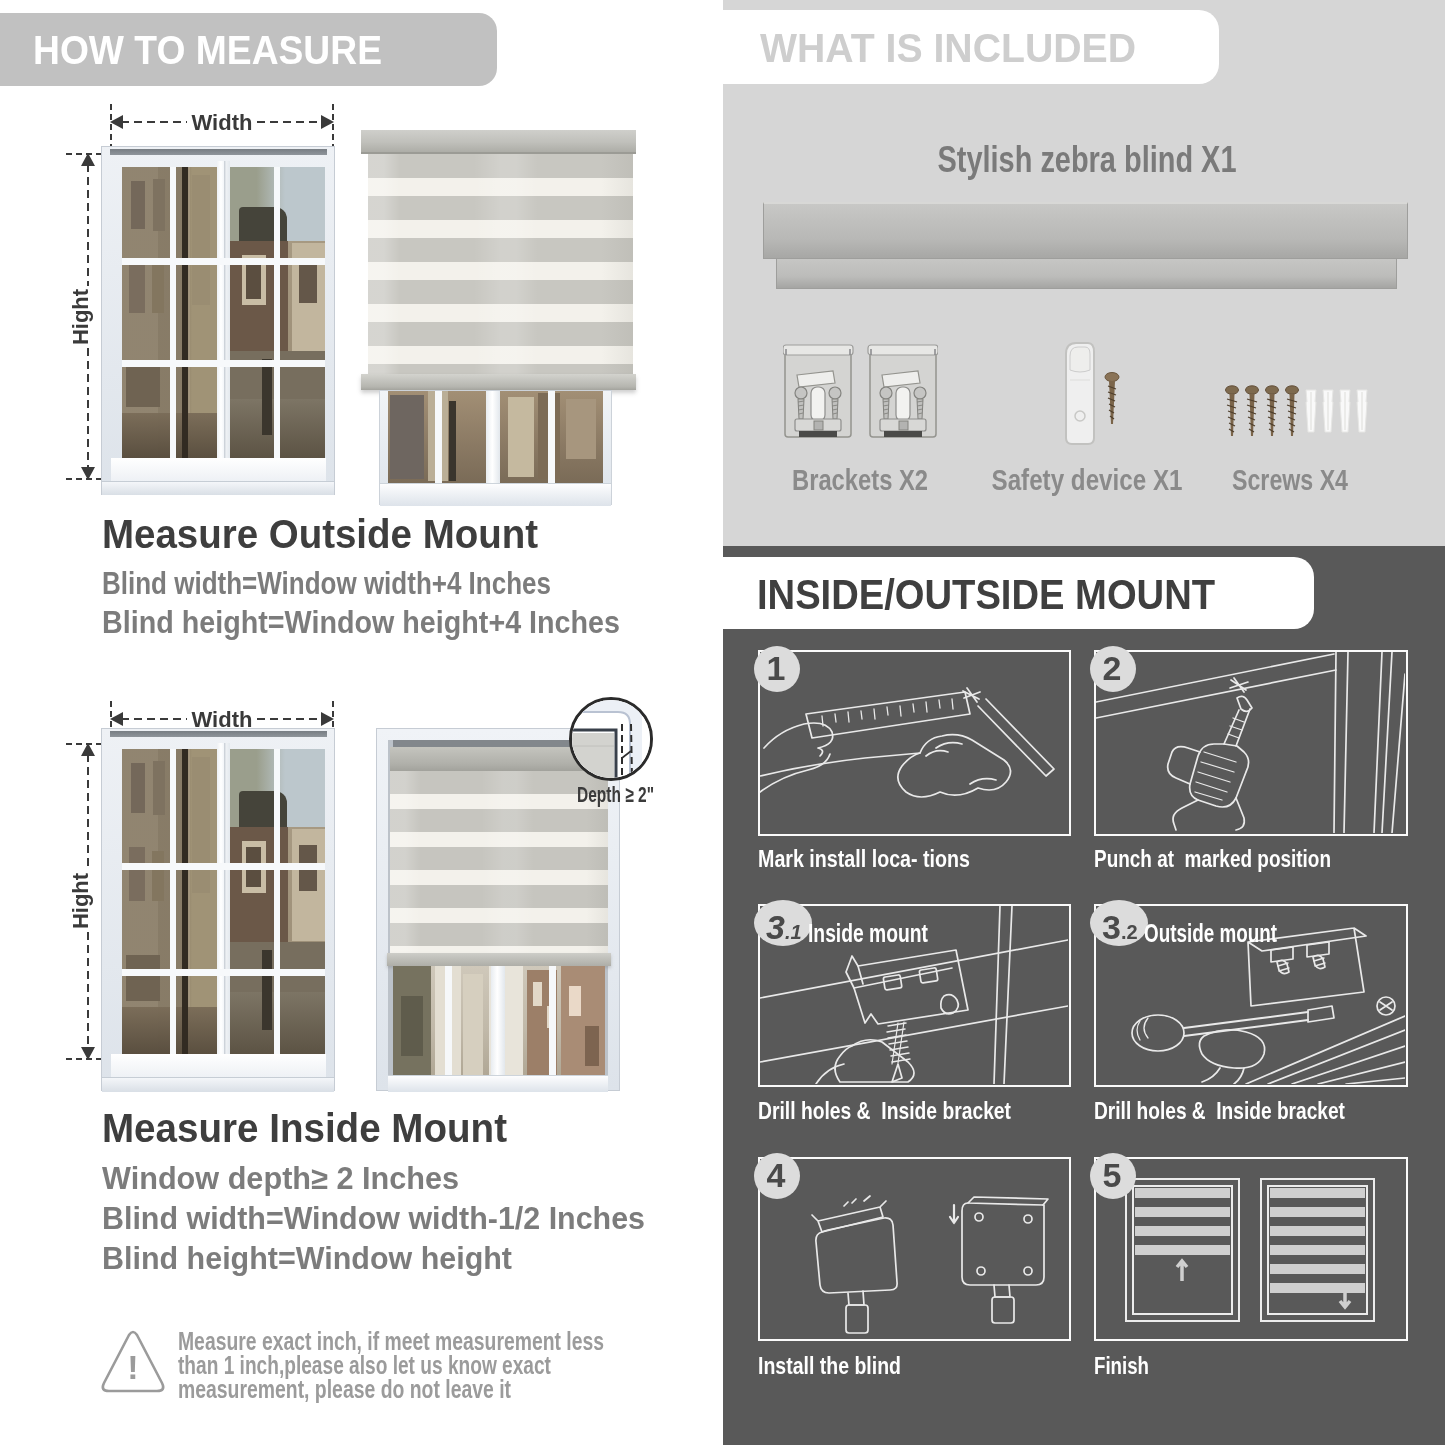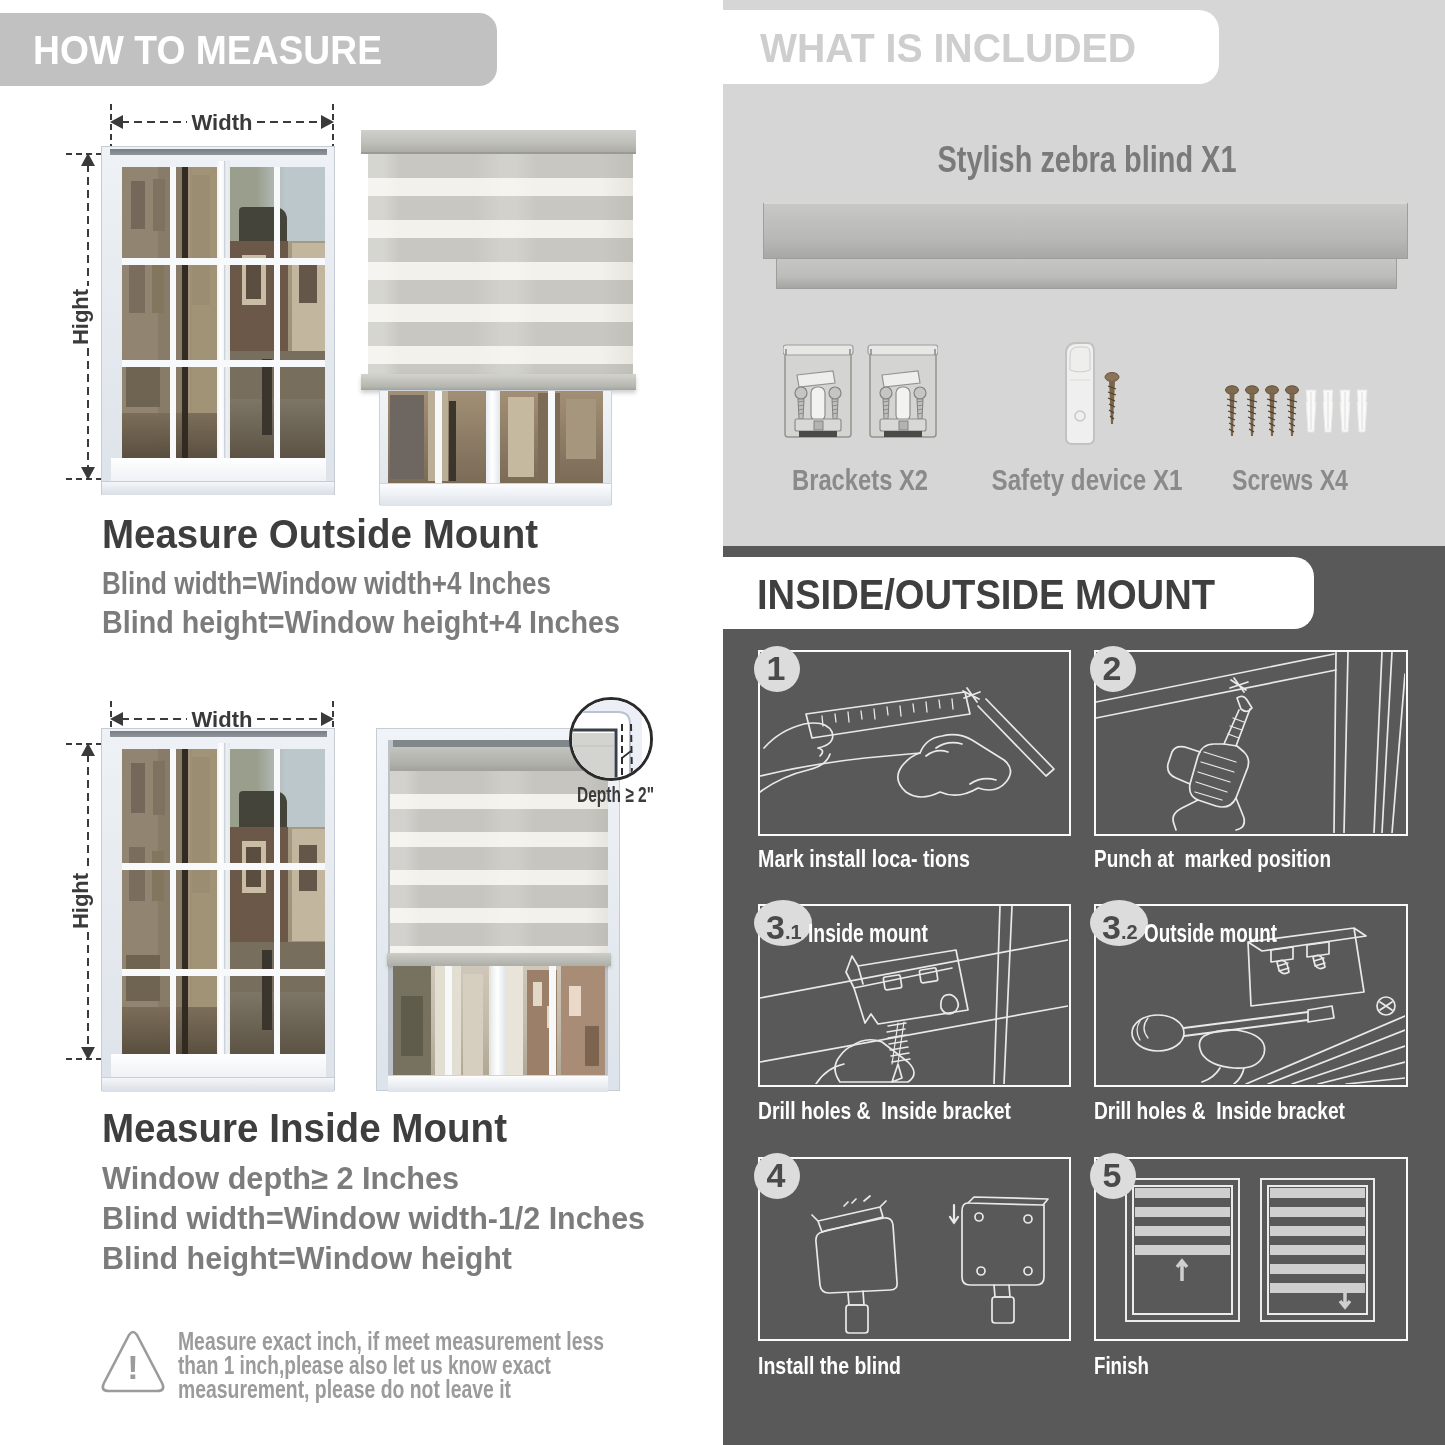--- a/index.html
+++ b/index.html
@@ -369,21 +369,21 @@
       <rect x="160" y="63" width="17" height="13" rx="2" transform="rotate(-9 168 69)"></rect>
       <path d="M184 90 Q192 86 197 94 Q201 102 193 107 Q185 110 181 102 Q180 94 184 90 Z"></path>
       <path d="M128 120 L146 117 M127 126 L145 123 M128 132 L146 129 M129 138 L147 135 M130 144 L148 141 M131 150 L149 147 M132 156 L150 153" stroke-width="1.5"></path>
       <path d="M138 117 L132 158 M144 116 L138 157" stroke-width="1.2"></path>
       <path d="M138 158 L132 176 L142 172 Z"></path>
       <path d="M92 140 Q106 130 122 136 L148 156 Q160 168 148 176 L80 176 Q70 162 80 150 Q86 142 92 140 Z"></path>
       <path d="M56 178 Q66 162 84 158"></path>
     </g>
   </svg>
   <div class="abs" style="left:-6px;top:-6px;width:58px;height:46px;border-radius:50%;background:#dcdcdc;"></div>
-  <div class="txt" style="left:6px;top:2px;font-size:34px;color:#4a4a4a;">3<span style="font-size:20px;">.1</span></div>
+  <div class="txt" style="left:6px;top:2px;font-size:34px;color:#4a4a4a;font-style:italic;">3<span style="font-size:20px;">.1</span></div>
   <div class="txt" id="lb7" style="left:48px;top:13px;font-size:25px;color:#ffffff;transform:scaleX(0.7714);">Inside mount</div>
 </div>
 <div class="txt" id="lb3" style="left:758px;top:1097px;font-size:24px;color:#ffffff;transform:scaleX(0.8038);">Drill holes &amp; &nbsp;Inside bracket</div>
 
 <div class="abs" style="left:1094px;top:904px;width:314px;height:183px;border:2.5px solid #fafafa;">
   <svg width="309" height="178" viewBox="0 0 309 178" style="position:absolute;left:0;top:0;">
     <g stroke="#e9e9e9" stroke-width="1.7" fill="none" stroke-linecap="round" stroke-linejoin="round">
       <path d="M150 178 L309 110 M172 178 L309 124 M196 178 L309 140 M222 178 L309 156 M250 178 L309 172"></path>
       <path d="M152 36 L258 22 L270 30 L166 45 Z M152 36 L155 100 L268 86 L258 22"></path>
       <path d="M175 44 L197 41 L197 53 L175 56 Z M211 39 L233 36 L233 48 L211 51 Z"></path>

